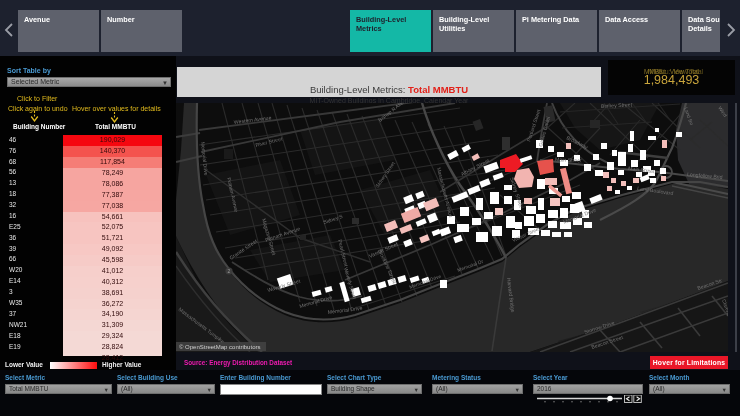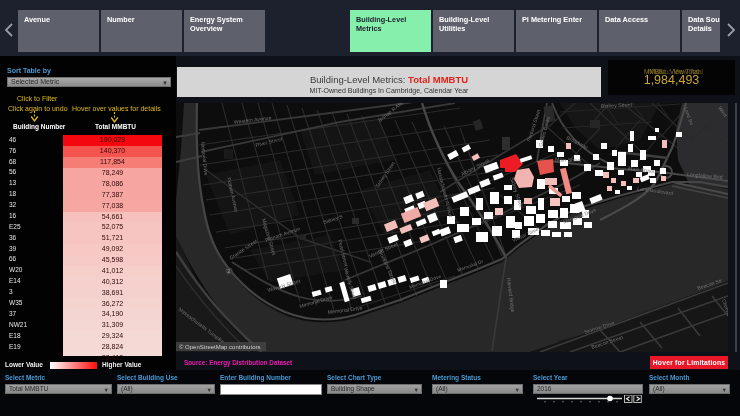--- a/index.html
+++ b/index.html
@@ -2,36 +2,36 @@
 <html><head>
 <meta charset="utf-8">
 <style>
 * { margin:0; padding:0; box-sizing:border-box; }
 html,body { width:740px; height:416px; background:#000; overflow:hidden; }
 body { font-family:"Liberation Sans", sans-serif; position:relative; }
 #page { position:absolute; left:0; top:0; width:740px; height:416px; background:#0f1119; }
 #topbar { position:absolute; left:0; top:0; width:740px; height:56px; background:#1d212e; }
 .tab { position:absolute; top:10px; width:81px; height:42px; background:#5e616c; color:#fff;
   font-size:7.3px; font-weight:bold; padding:6px 0 0 6px; line-height:8.8px; }
-.tab.sel { background:#86efac; color:#20242f; }
+.tab.sel { background:#14b8a6; color:#20242f; }
 #leftpanel { position:absolute; left:0; top:56px; width:176px; height:360px; background:#020202; }
 .bluelab { position:absolute; color:#4a9ad2; font-size:7px; font-weight:bold; }
 .dd { position:absolute; background:linear-gradient(#a9a9a9,#8b8b8b); border:1px solid #6e6e6e;
   color:#2a2a2a; font-size:7px; line-height:8px; padding-left:3px; }
 .dd .arr { position:absolute; right:2px; top:1px; color:#333; font-size:6px; }
 .yellow { position:absolute; color:#e3bc1e; font-size:7px; }
 .whitehead { position:absolute; color:#fff; font-weight:bold; font-size:6.5px; }
 .bnum { position:absolute; left:9px; color:#e8e8e8; font-size:6.5px; }
 .cell { position:absolute; left:63px; width:99px; height:10.88px; color:#30090a; font-size:7px;
   text-align:center; line-height:9.6px; }
 #legendbar { position:absolute; left:50px; top:362px; width:47px; height:7px;
   background:linear-gradient(to right,#ffffff,#fd0d0d); }
 .wlab { position:absolute; color:#efefef; font-weight:bold; font-size:6.5px; }
 #headerbox { position:absolute; left:177px; top:67px; width:424px; height:30px; background:#d5d5d5; text-align:center; }
-#headerbox .t1 { font-size:9.5px; color:#3c3c3c; margin-top:7px; }
+#headerbox .t1 { font-size:9.5px; color:#3c3c3c; margin-top:17px; }
 #headerbox .t1 b { color:#e22119; }
 #headerbox .t2 { font-size:7px; color:#333; margin-top:1.5px; }
 #goldbox { position:absolute; left:608px; top:60px; width:127px; height:35px; background:#040404; text-align:center; }
 .gold1 { position:absolute; left:0; width:127px; top:8px; color:#8a7426; font-size:6.5px; }
 .gold2 { position:absolute; left:0; width:127px; top:13px; color:#c9a53c; font-size:12.5px; }
 #source { position:absolute; left:184px; top:358.5px; color:#ee1bb0; font-size:6.3px; font-weight:bold; }
 #hoverbtn { position:absolute; left:650px; top:355.5px; width:78px; height:13px; background:#ea1728;
   color:#fff; font-size:6.8px; font-weight:bold; text-align:center; line-height:13px; letter-spacing:0.2px; }
 #bottombar { position:absolute; left:0; top:370px; width:740px; height:46px; background:#05060a; }
 .ctrl { position:absolute; top:384px; height:10px; background:linear-gradient(#a2a2a2,#888);
@@ -47,24 +47,23 @@
 
   <div id="topbar">
     <svg class="chev" style="position:absolute;left:4px;top:22px;" width="10" height="16">
         <path d="M8,2 L2,8 L8,14" stroke="#9a9da6" stroke-width="1.8" fill="none"></path>
       </svg>
     <svg class="chev" style="position:absolute;left:726px;top:22px;" width="10" height="16">
         <path d="M2,2 L8,8 L2,14" stroke="#9a9da6" stroke-width="1.8" fill="none"></path>
       </svg>
     <div class="tab" style="left:18px;">Avenue</div>
     <div class="tab" style="left:101px;">Number</div>
-    <div class="tab" style="left:184px;">Energy System Overview</div>
     <div class="tab sel" style="left:350px;">Building-Level Metrics</div>
     <div class="tab" style="left:433px;">Building-Level Utilities</div>
-    <div class="tab" style="left:516px;">Pi Metering Enter</div>
+    <div class="tab" style="left:516px;">Pi Metering Data</div>
     <div class="tab" style="left:599px;">Data Access</div>
     <div class="tab" style="left:682px; width:38px; overflow:hidden; white-space:nowrap;">Data Source<br>Details</div>
   </div>
 
   <div id="leftpanel"></div>
   <div class="bluelab" style="left:7px; top:67px;">Sort Table by</div>
   <div class="dd" style="left:7px; top:77px; width:164px; height:10px;">Selected Metric<span class="arr">▼</span></div>
   <div class="yellow" style="left:17px; top:95px;">Click to Filter</div>
   <div class="yellow" style="left:8px; top:105px;">Click again to undo</div>
   <svg style="position:absolute;left:30px;top:111px;" width="9" height="12">

